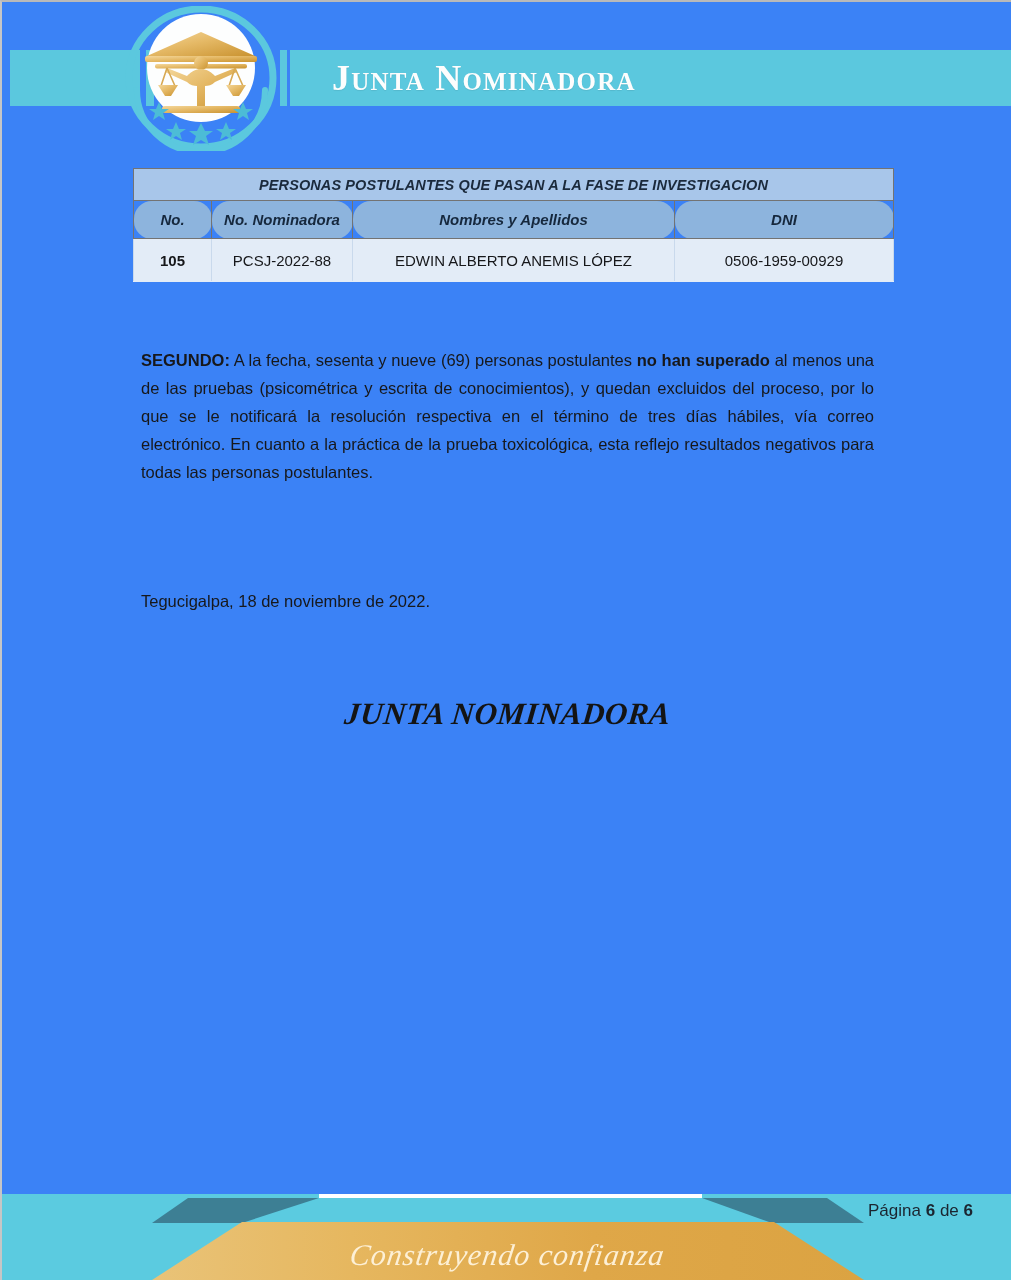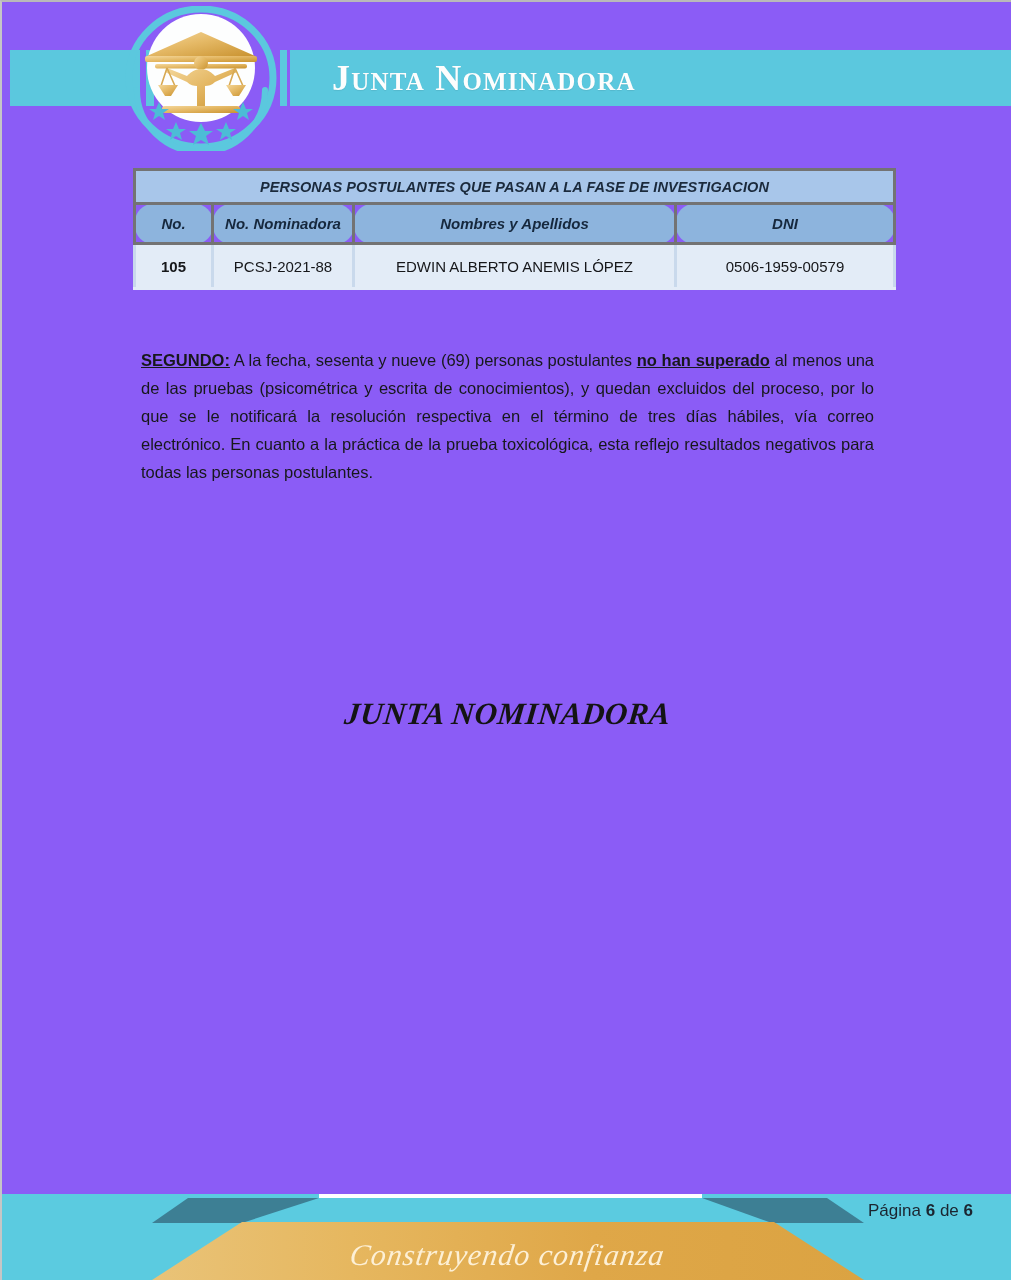--- a/index.html
+++ b/index.html
@@ -7,21 +7,21 @@
     padding: 0;
     background: #ffffff;
   }
   body {
     font-family: "Liberation Sans", sans-serif;
   }
   .page {
     position: relative;
     width: 1011px;
     height: 1280px;
-    background: #8b5cf6;
+    background: #3b82f6;
     overflow: hidden;
     border-top: 2px solid #b9b9b9;
     border-left: 2px solid #c6c6c6;
     box-sizing: border-box;
   }
 
   
   .header {
     position: absolute;
     left: 0;
@@ -100,21 +100,21 @@
   
   .tbl {
     position: absolute;
     left: 131px;
     top: 166px;
     width: 760px;
     border-collapse: collapse;
     table-layout: fixed;
   }
   .tbl td {
-    border: 3px solid #737373;
+    border: 1px solid #737373;
     padding: 0;
     vertical-align: middle;
   }
   .tbl .title-cell {
     background: #a8c6ea;
     height: 31px;
     text-align: center;
     font-weight: bold;
     font-style: italic;
     font-size: 14.5px;
@@ -158,21 +158,21 @@
     font-family: "Liberation Sans", sans-serif;
     font-size: 16.5px;
     line-height: 28px;
     color: #17181b;
     text-align: justify;
     text-justify: inter-word;
   }
   .p-segundo { top: 327px; }
   .p-tercero { top: 483px; }
   .p-lugar   { top: 568px; text-align: left; }
-  .body-text b { font-weight: bold; text-decoration: underline; }
+  .body-text b { font-weight: bold; }
 
   .signature {
     position: absolute;
     left: 0;
     top: 694px;
     width: 1011px;
     text-align: center;
     font-family: "Liberation Serif", serif;
     font-style: italic;
     font-weight: bold;
@@ -286,30 +286,31 @@
         <td class="title-cell" colspan="4">PERSONAS POSTULANTES QUE PASAN A LA FASE DE INVESTIGACION</td>
       </tr>
       <tr>
         <td class="hdr-cell">No.</td>
         <td class="hdr-cell">No. Nominadora</td>
         <td class="hdr-cell">Nombres y Apellidos</td>
         <td class="hdr-cell">DNI</td>
       </tr>
       <tr>
         <td class="data-cell first">105</td>
-        <td class="data-cell">PCSJ-2021-88</td>
+        <td class="data-cell">PCSJ-2022-88</td>
         <td class="data-cell">EDWIN ALBERTO ANEMIS LÓPEZ</td>
-        <td class="data-cell">0506-1959-00579</td>
+        <td class="data-cell">0506-1959-00929</td>
       </tr>
     </tbody>
   </table>
 
   <p class="body-text p-segundo"><b>SEGUNDO:</b><span> A la fecha, sesenta y nueve (69) personas postulantes </span><b>no han superado</b><span> al menos una de las pruebas (psicométrica y escrita de conocimientos), y quedan excluidos del proceso, por lo que se le notificará la resolución respectiva en el término de tres días hábiles, vía correo electrónico. En cuanto a la práctica de la prueba toxicológica, esta reflejo resultados negativos para todas las personas postulantes.</span></p>
 
 
+  <p class="body-text p-lugar">Tegucigalpa, 18 de noviembre de 2022.</p>
 
   <div class="signature">JUNTA NOMINADORA</div>
 
   <div class="footer">
     <svg width="1011" height="115" viewBox="0 0 1011 115" xmlns="http://www.w3.org/2000/svg">
       <defs>
         <linearGradient id="goldband" x1="0" y1="0" x2="1" y2="0">
           <stop offset="0%" stop-color="#e9c378"></stop>
           <stop offset="28%" stop-color="#e6b75f"></stop>
           <stop offset="62%" stop-color="#dfa748"></stop>

